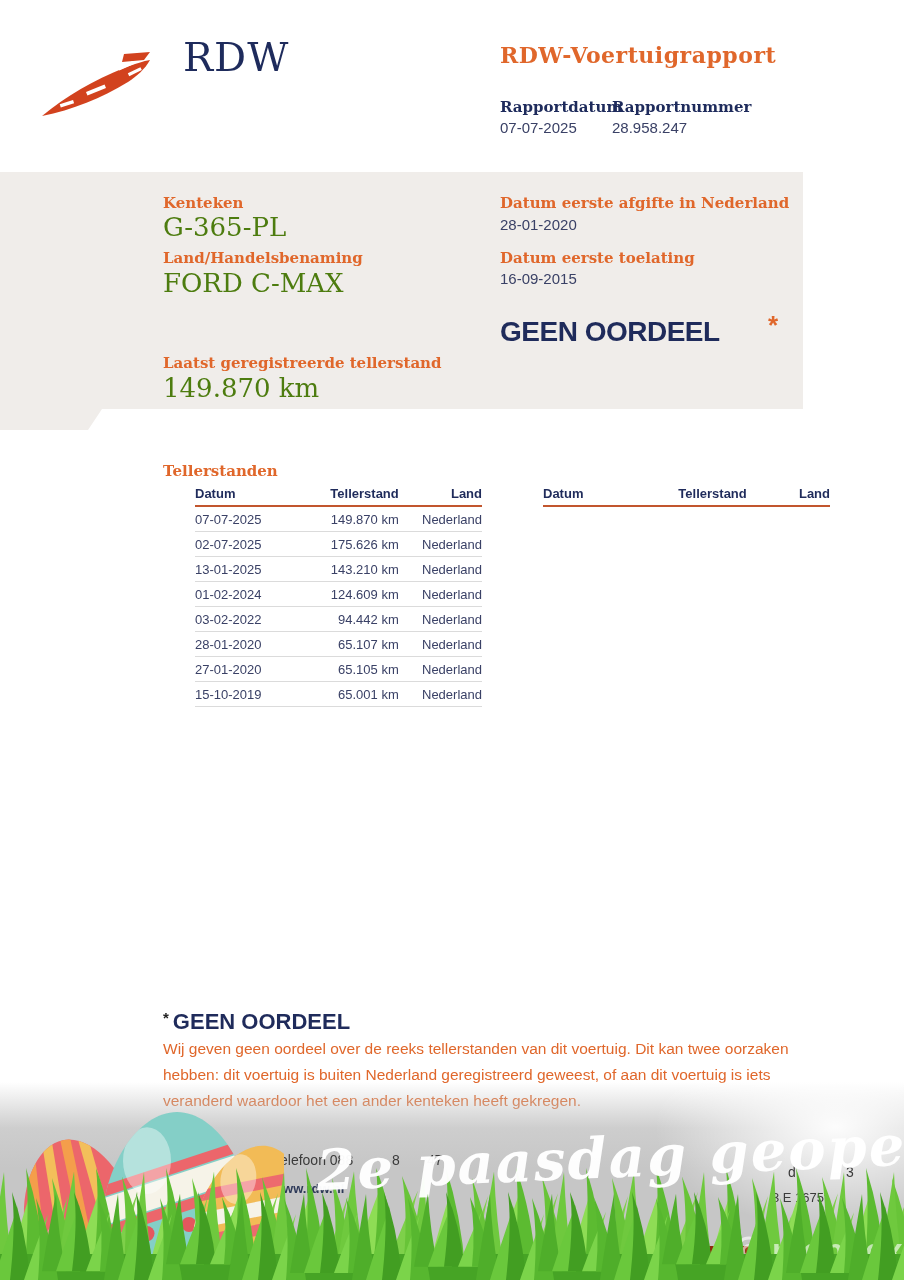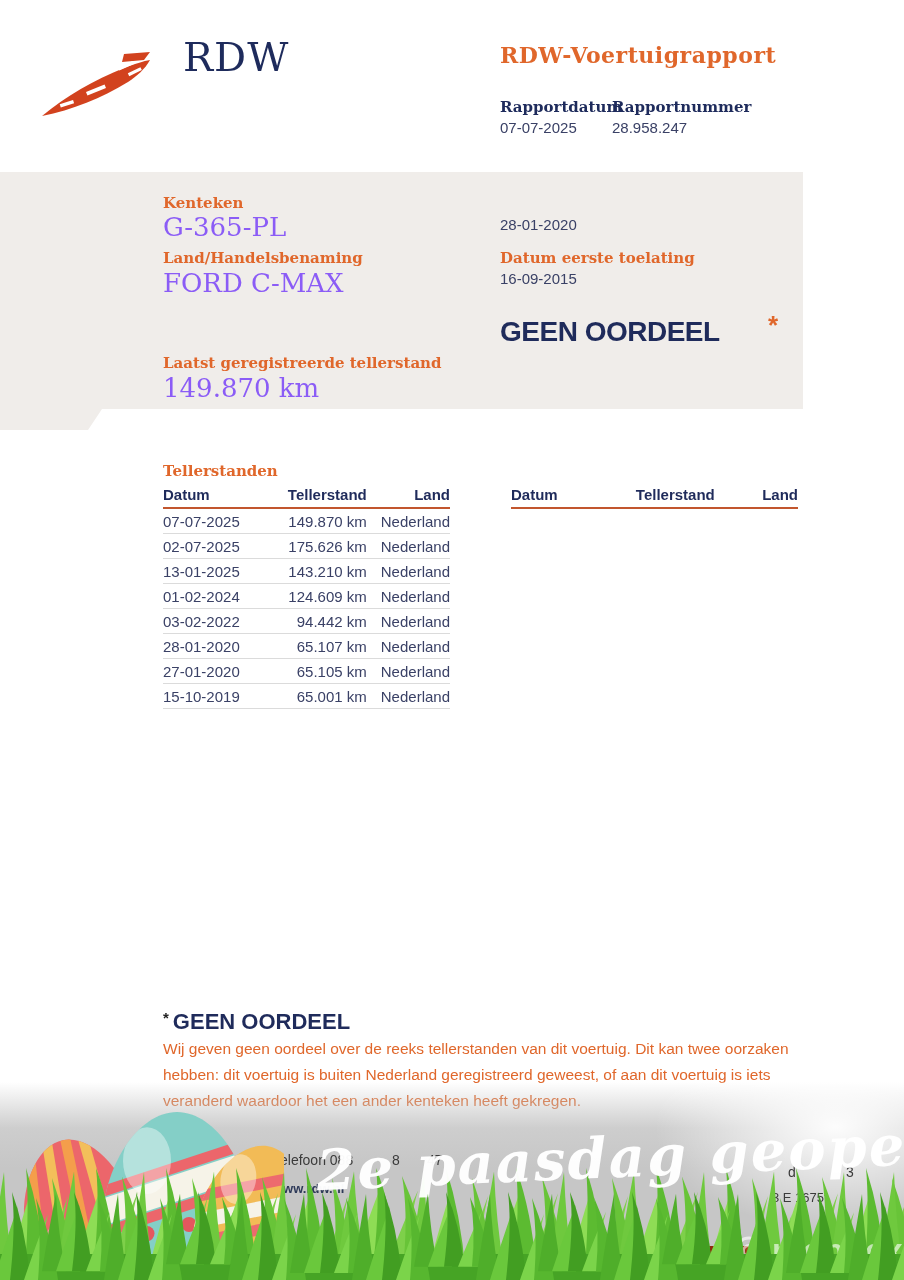--- a/index.html
+++ b/index.html
@@ -12,28 +12,28 @@
              color:#1E2B5C;letter-spacing:1px;margin-left:23px;}
   .doc-title{left:500px;top:42px;font-family:"DejaVu Serif",serif;font-size:22px;
              font-weight:bold;color:#E0672B;letter-spacing:.5px;}
   .hdr-label{font-family:"DejaVu Serif",serif;font-weight:bold;font-size:15px;color:#1E2B5C;}
   .hdr-value{font-size:15px;color:#3A4166;}
 
   
   .panel{left:0;top:172px;width:803px;height:258px;background:#F0EDEA;
          clip-path:polygon(0 0,803px 0,803px 237px,102px 237px,88px 258px,0 258px);}
   .olabel{font-family:"DejaVu Serif",serif;font-weight:bold;font-size:15px;color:#E0672B;text-align:center;}
-  .bigval{font-family:"DejaVu Serif",serif;font-size:26px;color:#8b5cf6;}
+  .bigval{font-family:"DejaVu Serif",serif;font-size:26px;color:#4d7c0f;}
   .smval{font-size:15px;color:#3A4166;}
   .verdict{font-size:28px;font-weight:bold;color:#1F2B5B;letter-spacing:-.5px;}
   .verdict-star{font-size:26px;font-weight:bold;color:#E0672B;}
 
   
   .section-title{font-family:"DejaVu Serif",serif;font-weight:bold;font-size:15px;color:#E0672B;}
-  table.tstable{border-collapse:collapse;width:287px;font-size:15px;color:#3A4166;}
+  table.tstable{border-collapse:collapse;width:287px;font-size:13px;color:#3A4166;margin-left:32px;}
   table.tstable th{font-weight:bold;color:#1F2B5B;text-align:right;padding:0 0 4px 0;
                    border-bottom:2px solid #C2562E;}
   table.tstable th:first-child{text-align:left;}
   table.tstable td{padding:4px 0 3px 0;border-bottom:1px solid #DBDBDB;text-align:right;
                    height:17px;}
   table.tstable td:first-child{text-align:left;}
 
   
   .fn-title{font-size:22px;font-weight:bold;color:#1F2B5B;}
   .fn-star{font-size:15px;font-weight:bold;color:#222;vertical-align:6px;margin-right:4px;}
@@ -80,20 +80,21 @@
   <div class="abs hdr-value" style="left:612px;top:119px">28.958.247</div>
 
   <div class="abs panel"></div>
   <div class="abs olabel" style="left:163px;top:194px">Kenteken</div>
   <div class="abs bigval" style="left:163px;top:212px">G-365-PL</div>
   <div class="abs olabel" style="left:163px;top:249px">Land/Handelsbenaming</div>
   <div class="abs bigval" style="left:163px;top:268px">FORD C-MAX</div>
   <div class="abs olabel" style="left:163px;top:354px">Laatst geregistreerde tellerstand</div>
   <div class="abs bigval" style="left:163px;top:373px">149.870 km</div>
 
+  <div class="abs olabel" style="left:500px;top:194px">Datum eerste afgifte in Nederland</div>
   <div class="abs smval" style="left:500px;top:216px">28-01-2020</div>
   <div class="abs olabel" style="left:500px;top:249px">Datum eerste toelating</div>
   <div class="abs smval" style="left:500px;top:270px">16-09-2015</div>
   <div class="abs verdict" style="left:500px;top:316px">GEEN OORDEEL</div>
   <div class="abs verdict-star" style="left:768px;top:310px">*</div>
 
   <div class="abs section-title" style="left:163px;top:462px">Tellerstanden</div>
 
   <table class="abs tstable" style="left:163px;top:486px">
     <thead>

